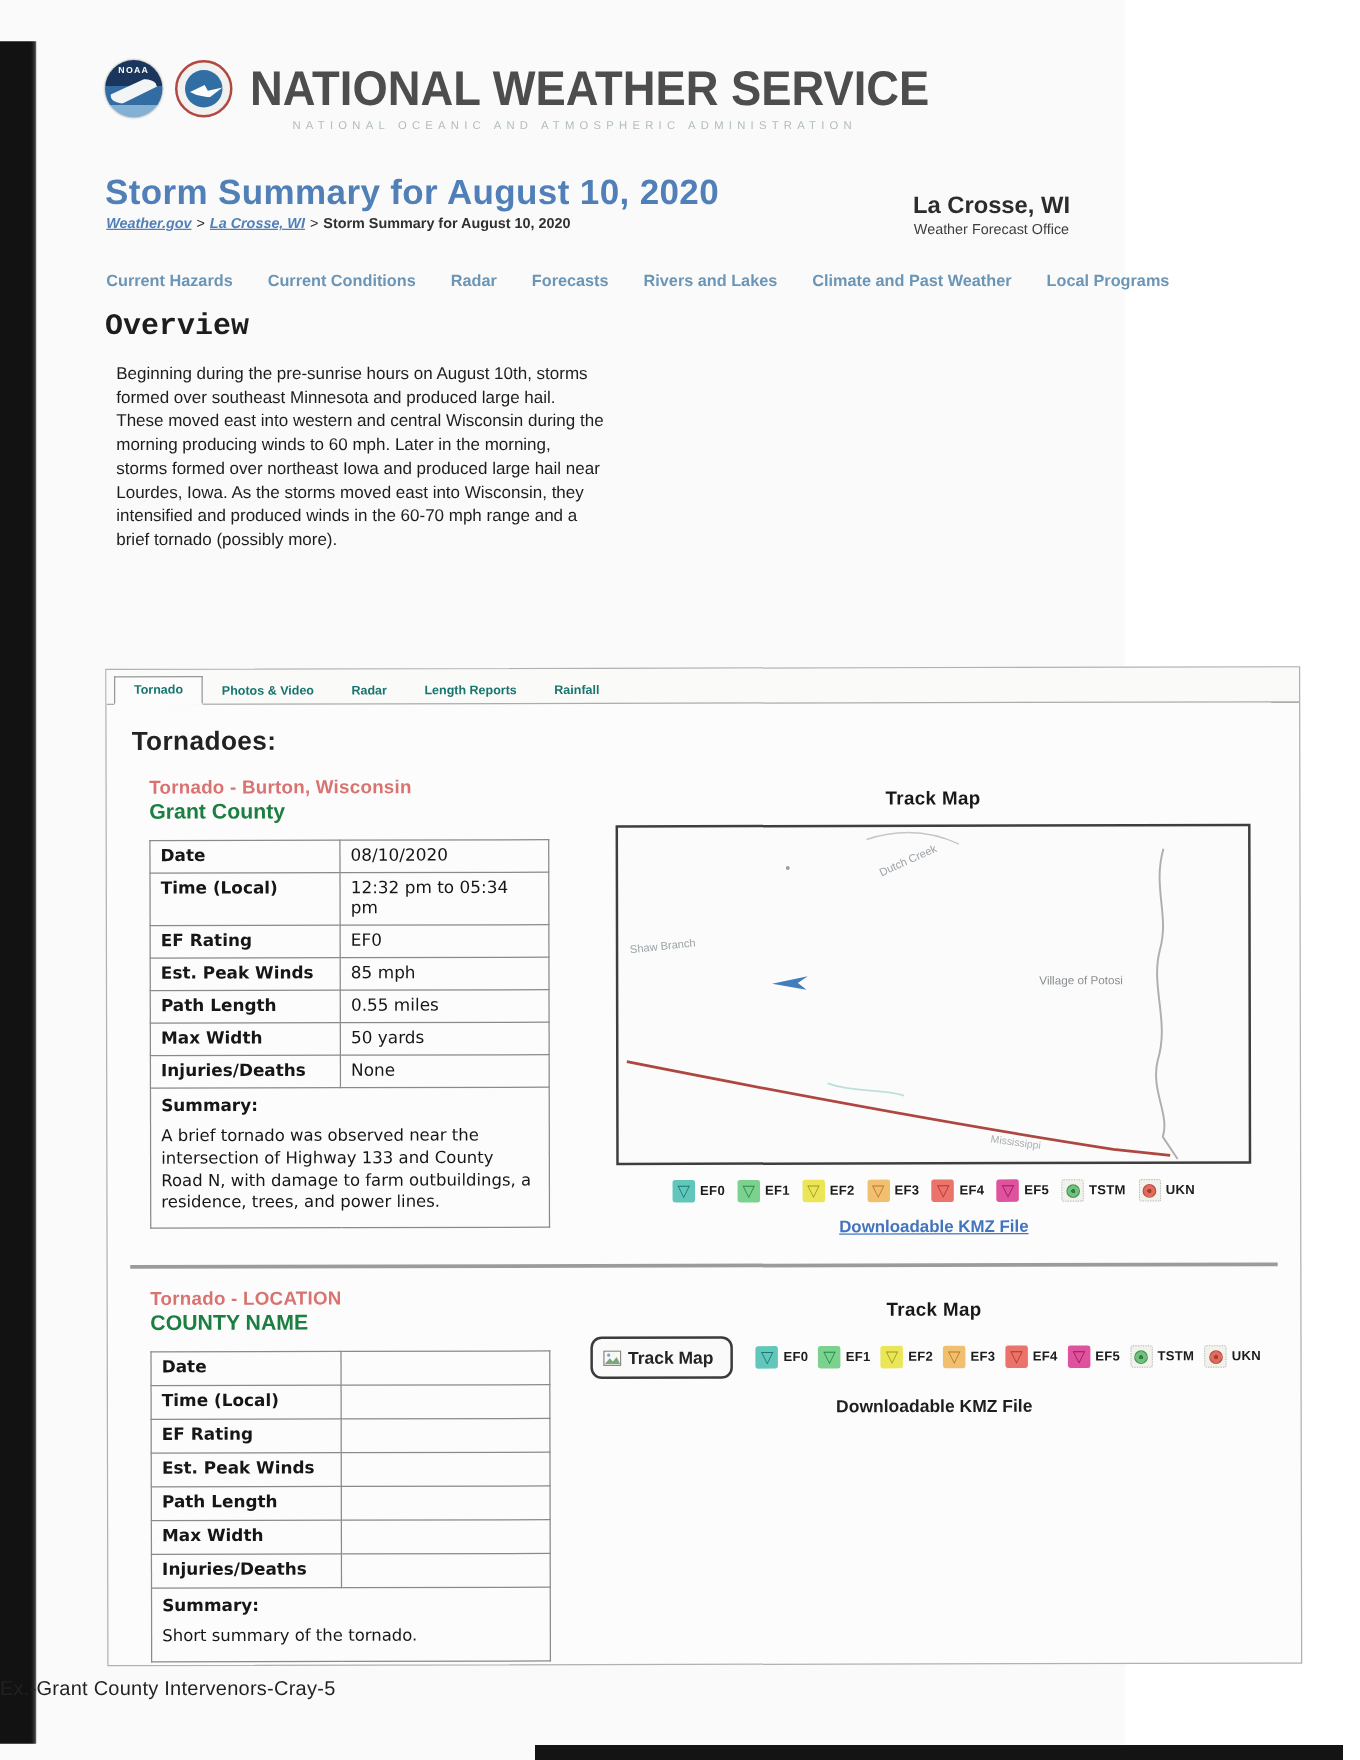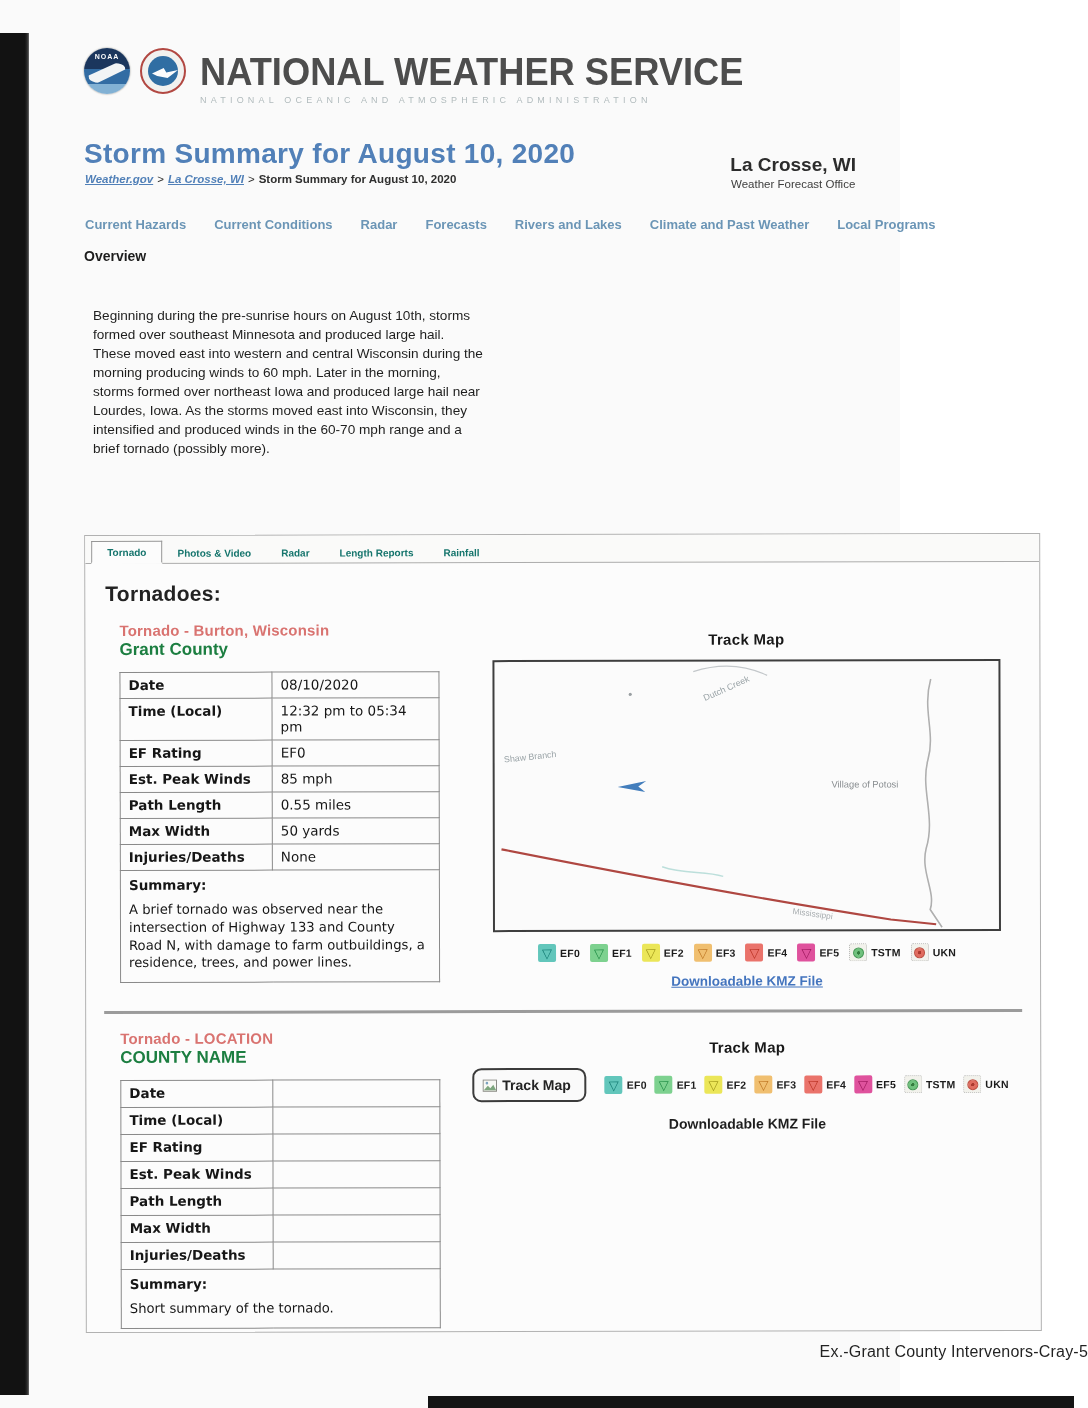--- a/index.html
+++ b/index.html
@@ -19,38 +19,38 @@
   .noaa-logo { background:linear-gradient(#17355f 0 46%, #2d6ca8 46% 78%, #7fb2d8 78%); box-shadow:0 0 2px #888; overflow:hidden; }
   .noaa-logo .swoosh { position:absolute; left:4px; top:16px; width:38px; height:18px; border-radius:50%;
                        background:#f4f6f8; transform:rotate(-14deg); clip-path:polygon(0 40%,100% 0,100% 55%,0 100%); }
   .noaa-logo .noaa-txt { position:absolute; top:5px; width:100%; text-align:center; color:#fff; font-size:7px; font-weight:bold; letter-spacing:1px; }
   .nws-logo { background:#f3f3f1; border:2px solid #b8453f; margin-left:10px; overflow:hidden; }
   .nws-logo .inner { position:absolute; inset:6px; border-radius:50%; background:#2b6ea8; }
   .nws-logo .bird { position:absolute; left:10px; top:18px; width:26px; height:10px; background:#fff;
                     clip-path:polygon(0 55%, 45% 0, 55% 45%, 100% 20%, 60% 100%, 20% 80%); }
   .agency { margin-left:14px; padding-top:2px; }
   .agency-name { font-size:39px; font-weight:bold; color:#4c4c4c; letter-spacing:0; transform:scaleX(.93); transform-origin:left; white-space:nowrap; }
-  .agency-sub { font-size:9px; letter-spacing:4.2px; color:#98a7ab; opacity:.75; filter:blur(.4px); margin-top:1px; white-space:nowrap; }
+  .agency-sub { font-size:9px; letter-spacing:4.2px; color:#98a7ab; opacity:.75; filter:blur(.4px); margin-top:1px; white-space:nowrap;margin-left:34px; }
 
   
   .page-title { position:absolute; left:84px; top:138px; font-size:28px; font-weight:bold; color:#4d80bd; letter-spacing:.3px; }
   .breadcrumb { position:absolute; left:85px; top:173px; font-size:11.5px; color:#2e2e2e; font-weight:bold; }
   .breadcrumb a { color:#4d80bd; text-decoration:underline; cursor:pointer;font-style:italic; }
   .breadcrumb .sep { margin:0 4px; font-weight:normal; }
   .office { position:absolute; right:44px; top:154px; text-align:center; }
   .office-name { font-size:19px; font-weight:bold; color:#2a2a2a; }
   .office-role { font-size:11.5px; color:#3c3c3c; margin-top:2px; }
 
   
   .nav { position:absolute; left:85px; top:217px; display:flex; font-size:13px; font-weight:bold; color:#6896ba; }
   .nav span { margin-right:28px; cursor:pointer; white-space:nowrap; }
 
   
-  .overview-h { position:absolute; left:84px; top:248px; font-size:14px; font-weight:bold; color:#1b1b1b; }
-  .overview-p { position:absolute; left:93px; top:289px; width:392px; font-size:13.6px; line-height:1.4; color:#1c1c1c;margin-top:17px; }
+  .overview-h { position:absolute; left:84px; top:248px; font-size:24px; font-weight:bold; color:#1b1b1b;font-family:Liberation Mono, monospace; }
+  .overview-p { position:absolute; left:93px; top:289px; width:392px; font-size:13.6px; line-height:1.4; color:#1c1c1c; }
 
   
   .radar { position:absolute; left:509px; top:289px; width:310px; height:215px; border:2px solid #4c4c4c;
            box-shadow:0 0 0 2px #d8d8d4; background:#3c7a35; overflow:hidden; }
   .r-base { position:absolute; inset:0;
      background:
        radial-gradient(60px 40px at 20% 70%, rgba(26,64,22,.55), transparent 70%),
        radial-gradient(80px 50px at 55% 40%, rgba(30,72,25,.5), transparent 70%),
        radial-gradient(70px 45px at 70% 75%, rgba(88,60,30,.35), transparent 70%),
        radial-gradient(90px 60px at 35% 25%, rgba(40,86,32,.5), transparent 70%),
@@ -142,21 +142,21 @@
   .divider { border:none; border-top:3px solid #9c9c9c; margin:20px 2px 16px; }
 
   .tm-row { display:flex; align-items:center; justify-content:flex-start; margin-top:2px; }
   .tm-btn { display:inline-flex; align-items:center; border:2.5px solid #3a3a3a; border-radius:9px;
             padding:7px 14px 7px 8px; background:#fdfdfc; cursor:pointer; margin-left:2px; }
   .tm-btn .bimg { width:15px; height:13px; margin-right:5px; flex:0 0 auto; }
   .tm-btn b { font-size:14px; font-weight:600; color:#222; }
   .tm-row .legend { margin:0 0 0 14px; }
   .tm-row .li { margin:0 4px; }
 
-  .exhibit { position:absolute; left:0; top:1343px; width:1088px; text-align:right;
+  .exhibit { position:absolute; left:0; top:1343px; width:1088px; text-align:left;
              font-size:16px; color:#1f1f1f; letter-spacing:.2px; }
 </style>
 </head>
 <body>
 
 <div class="page">
 
   <div class="scan-bar-left"></div>
   <div class="scan-bar-bottom"></div>
 

